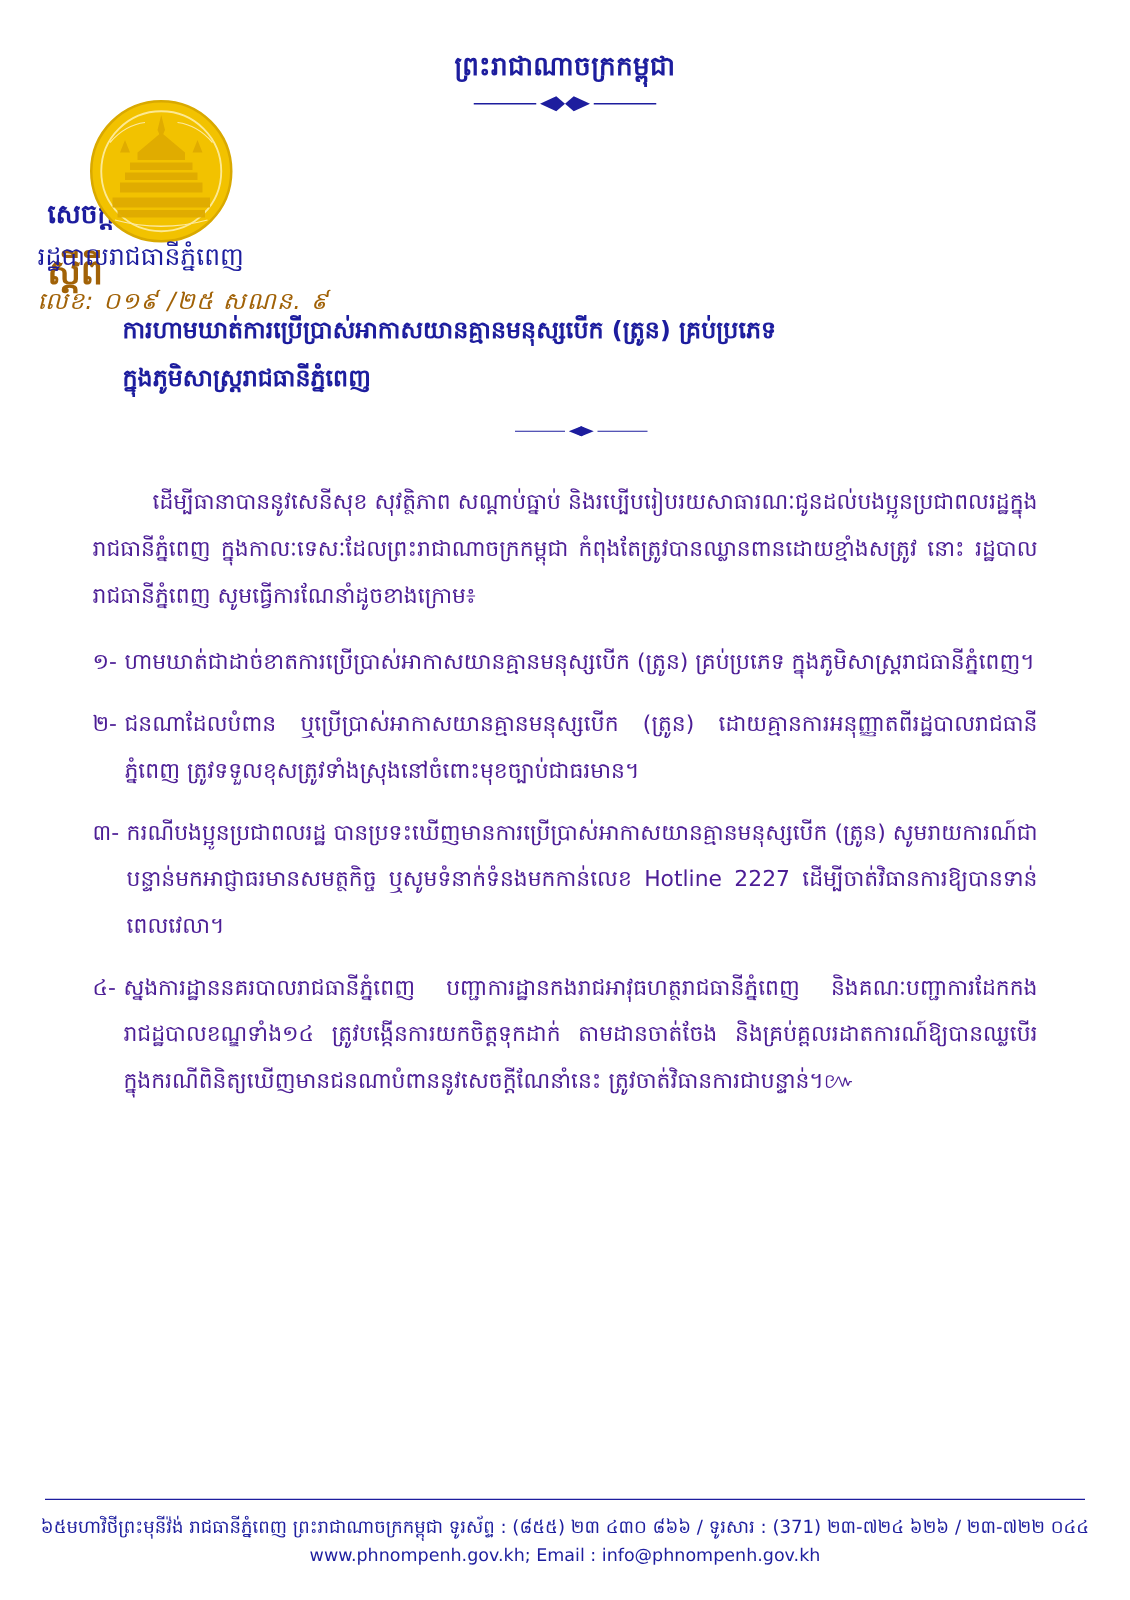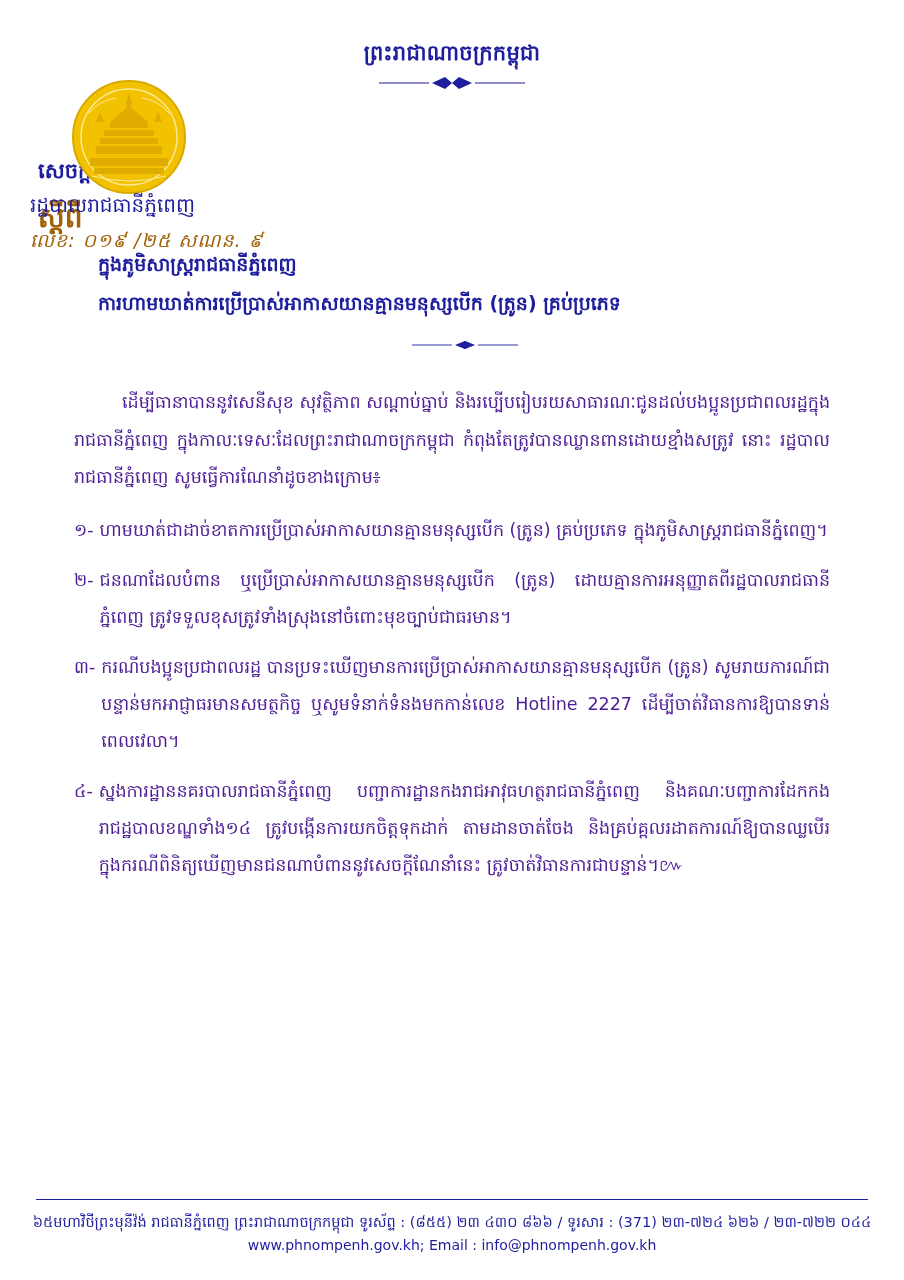--- a/index.html
+++ b/index.html
@@ -205,22 +205,22 @@
   </div>
 
   <div class="authority">
     <div class="gov-name">រដ្ឋបាលរាជធានីភ្នំពេញ</div>
     <div class="ref">លេខ: ០១៩ /២៥ សណន. ៩</div>
   </div>
 
   <div class="title-block">
     <div class="title-main">សេចក្តីណែនាំ</div>
     <div class="title-sub">ស្តីពី</div>
+    <div class="title-desc">ការហាមឃាត់ការប្រើប្រាស់អាកាសយានគ្មានមនុស្សបើក (ត្រូន) គ្រប់ប្រភេទ</div>
     <div class="title-desc">ក្នុងភូមិសាស្ត្ររាជធានីភ្នំពេញ</div>
-    <div class="title-desc">ការហាមឃាត់ការប្រើប្រាស់អាកាសយានគ្មានមនុស្សបើក (ត្រូន) គ្រប់ប្រភេទ</div>
     <div class="small-orn">
       <svg width="110" height="10" viewBox="0 0 110 10" aria-hidden="true">
         <line x1="2" y1="5" x2="42" y2="5" stroke="#1d1d9e" stroke-width="0.9"></line>
         <line x1="68" y1="5" x2="108" y2="5" stroke="#1d1d9e" stroke-width="0.9"></line>
         <path d="M45 5 L55 1 L62 5 L55 9 Z" fill="#1d1d9e"></path>
         <path d="M65 5 L55 1 L48 5 L55 9 Z" fill="#1d1d9e"></path>
       </svg>
     </div>
   </div>
 

